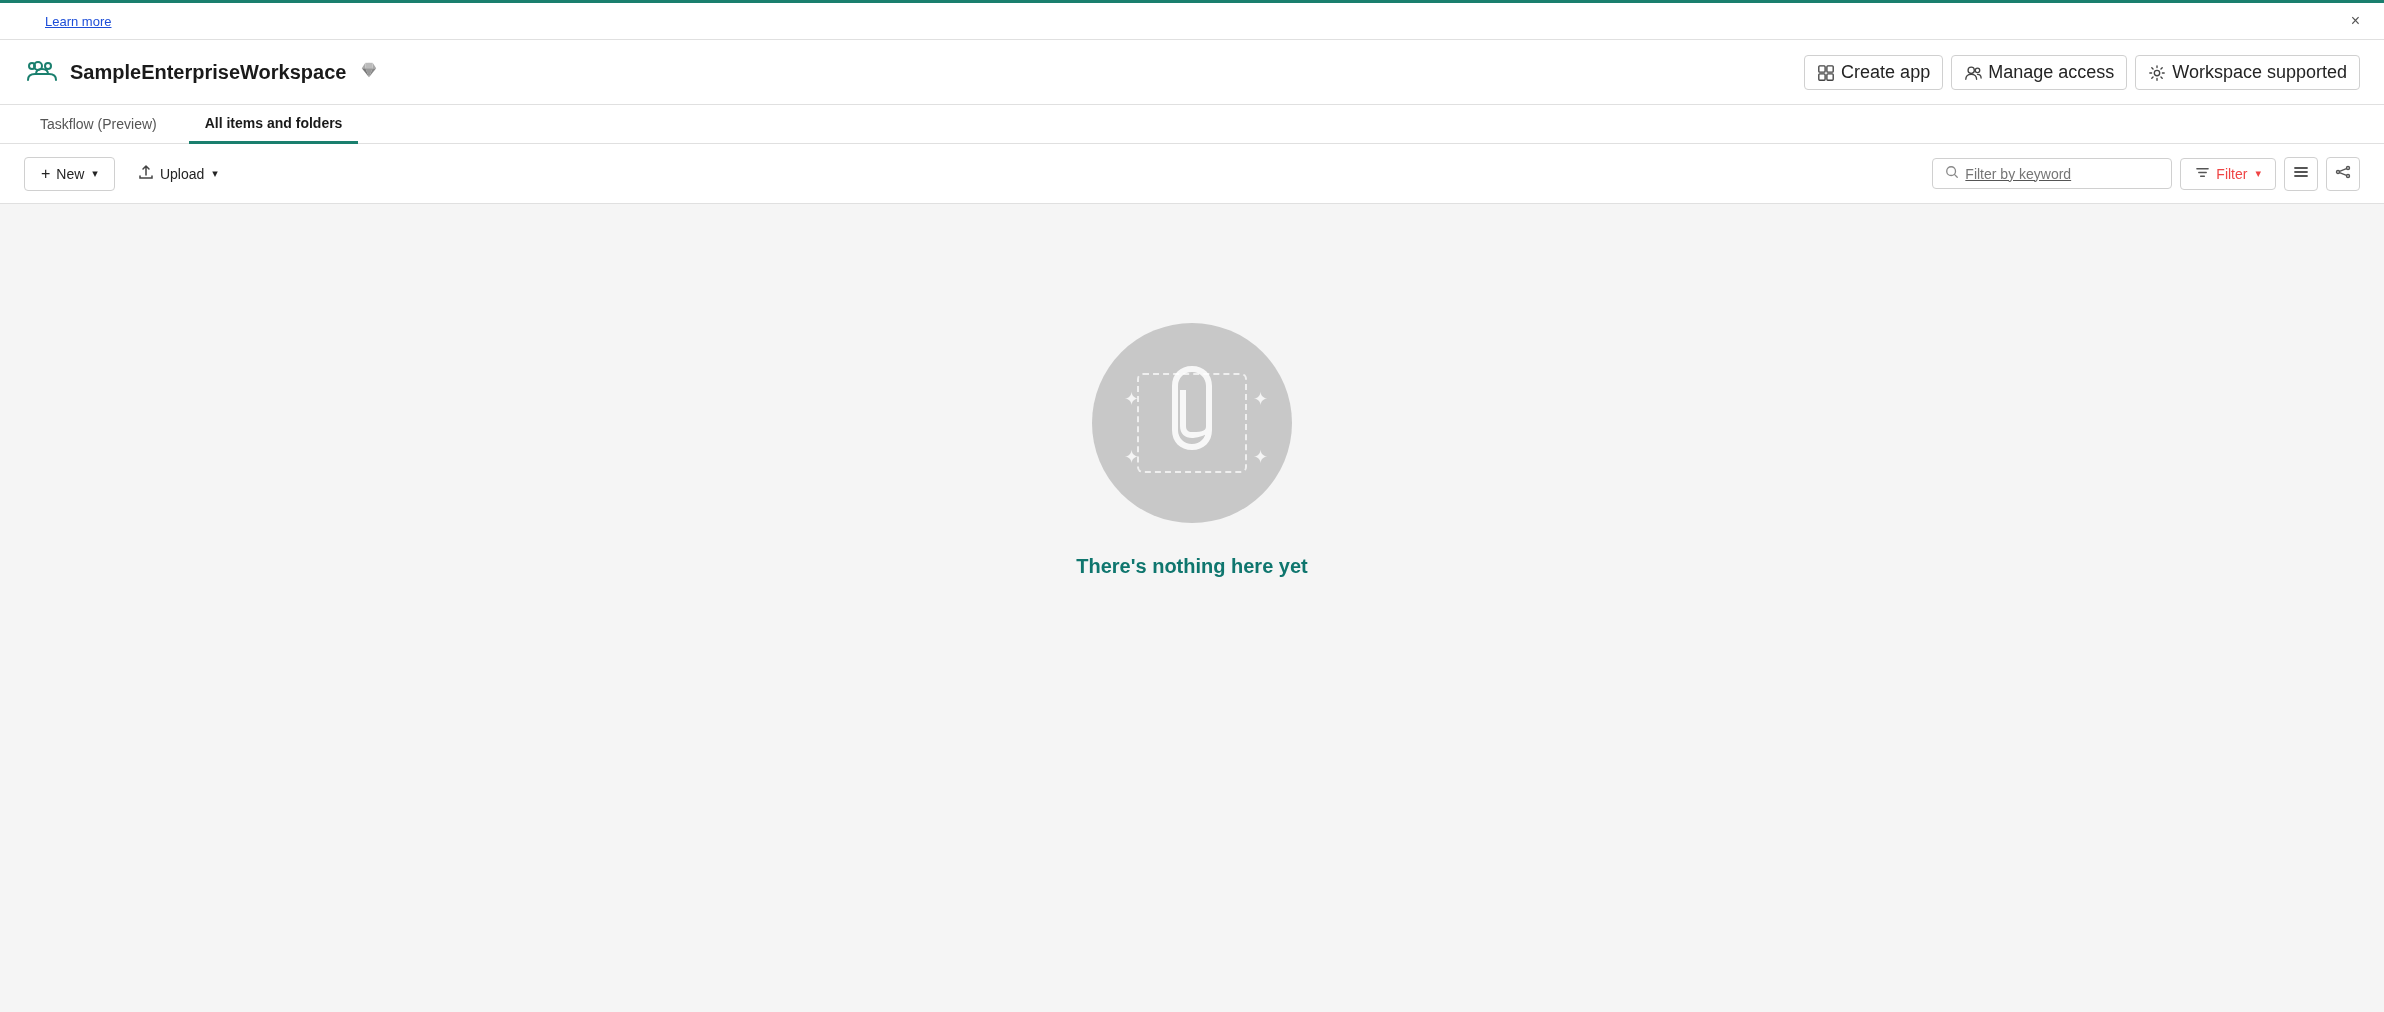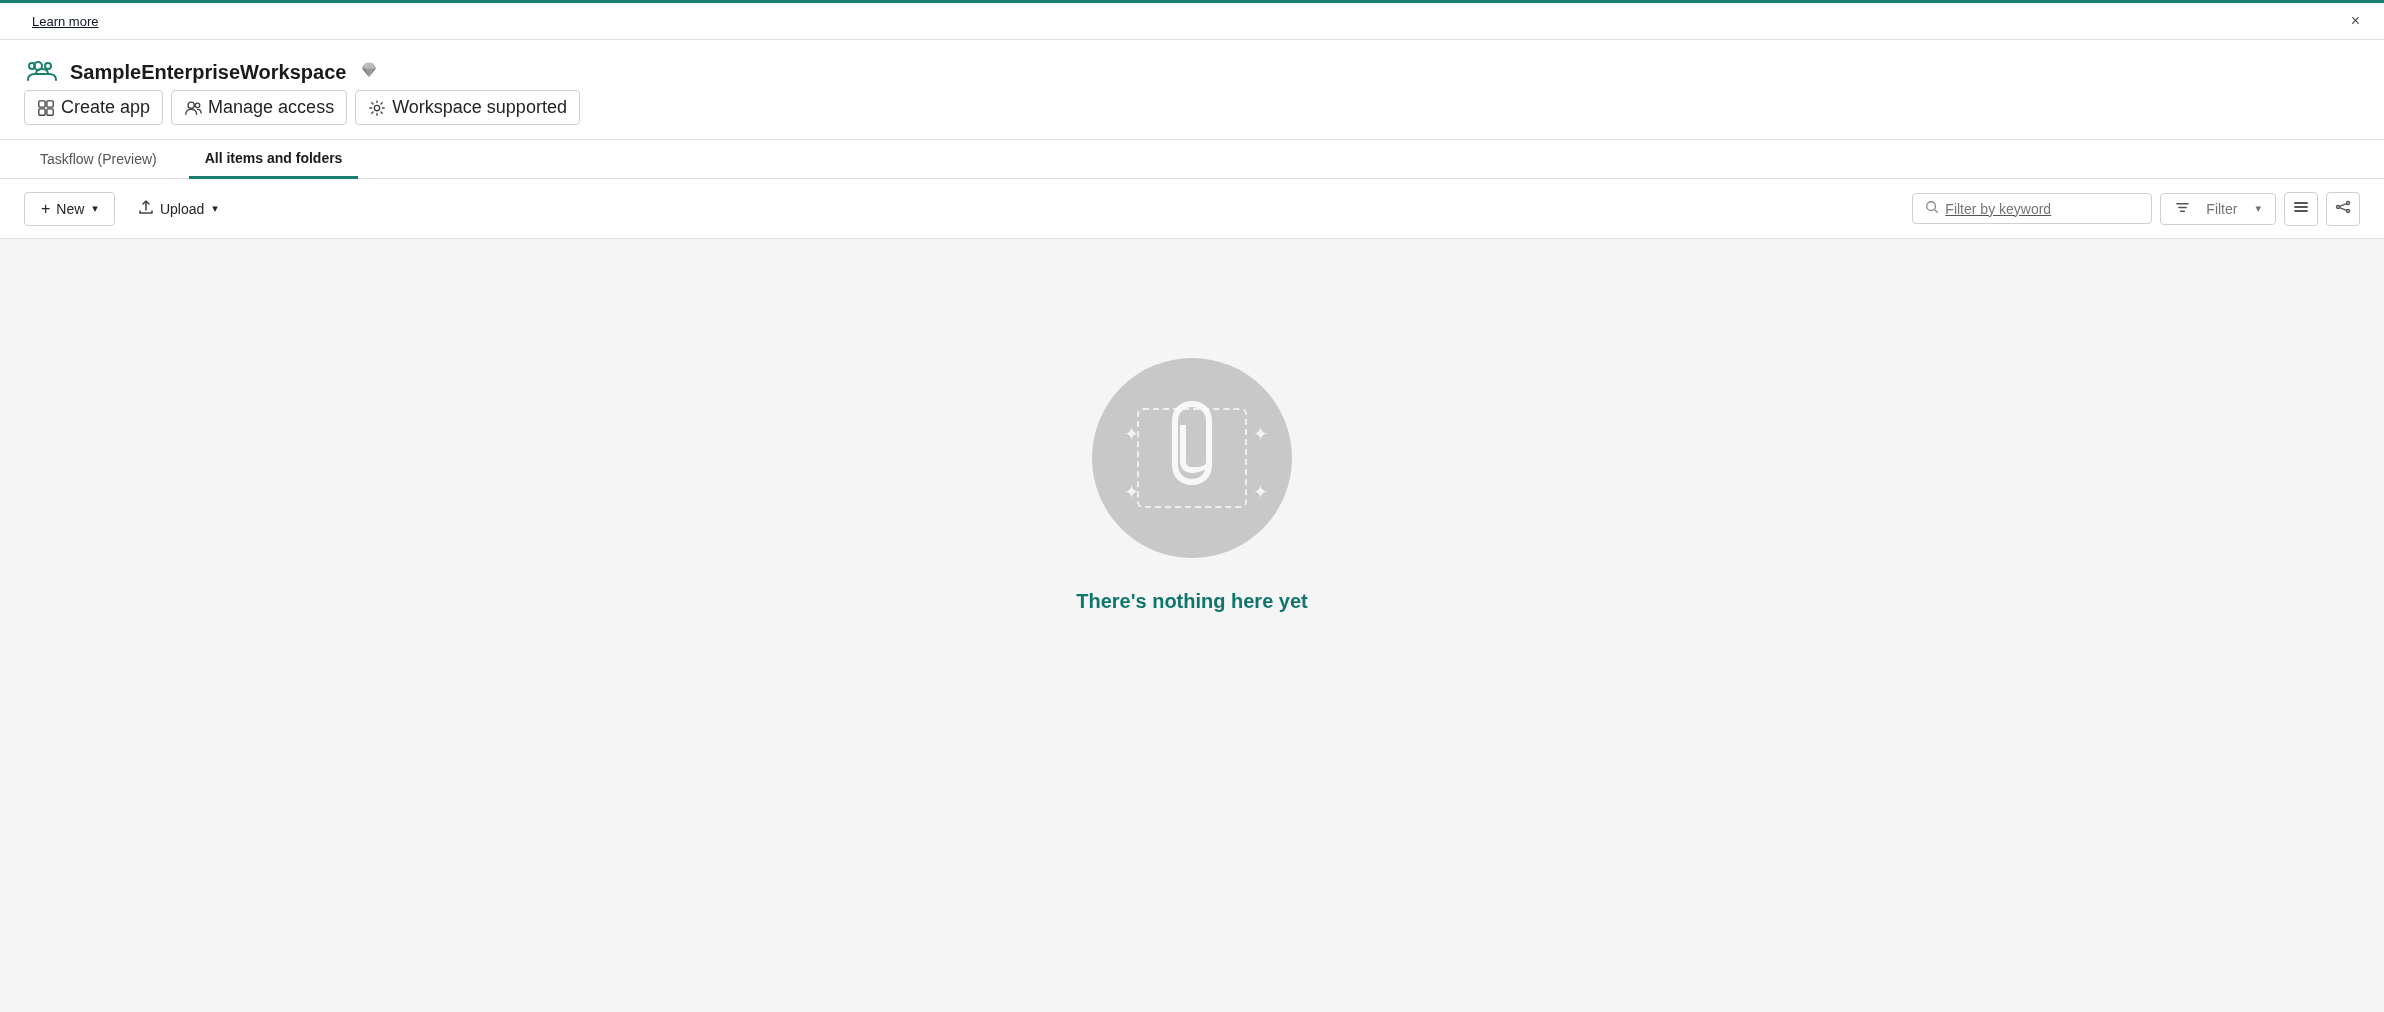--- a/index.html
+++ b/index.html
@@ -19,43 +19,42 @@
       align-items: center;
       justify-content: space-between;
       font-size: 13px;
       color: #333;
       border-top: 3px solid #1a7f6e;
     }
     .banner-text {
       flex: 1;
     }
     .banner-link {
-      color: #0f172a;
+      color: #1d4ed8;
       text-decoration: underline;
-      margin-left: 8px;
+      margin-left: 21px;
       cursor: pointer;
       font-weight: 500;
     }
     .banner-close {
       cursor: pointer;
       font-size: 16px;
       color: #555;
       margin-left: 16px;
       line-height: 1;
     }
 
     
     .header {
       background: #fff;
       padding: 14px 24px;
       display: flex;
-      align-items: flex-start;
+      align-items: flex-end;
       justify-content: space-between;
       border-bottom: 1px solid #e0e0e0;
-      flex-direction: column;
     }
     .workspace-info {
       display: flex;
       align-items: center;
       gap: 10px;
     }
     .workspace-icon {
       width: 36px;
       height: 36px;
       display: flex;
@@ -180,28 +179,28 @@
       font-size: 14px;
       color: #555;
       width: 100%;
       font-family: inherit;
       background: transparent;
       text-decoration: underline;
     }
     .filter-btn {
       display: flex;
       align-items: center;
-      gap: 16px;
+      gap: 6px;
       padding: 6px 14px;
       border: 1px solid #d0d0d0;
       border-radius: 4px;
       background: #fff;
       cursor: pointer;
       font-size: 14px;
-      color: #737373;
+      color: #ef4444;
       font-family: inherit;
     }
     .icon-btn {
       display: flex;
       align-items: center;
       justify-content: center;
       width: 34px;
       height: 34px;
       border: 1px solid #d0d0d0;
       border-radius: 4px;

